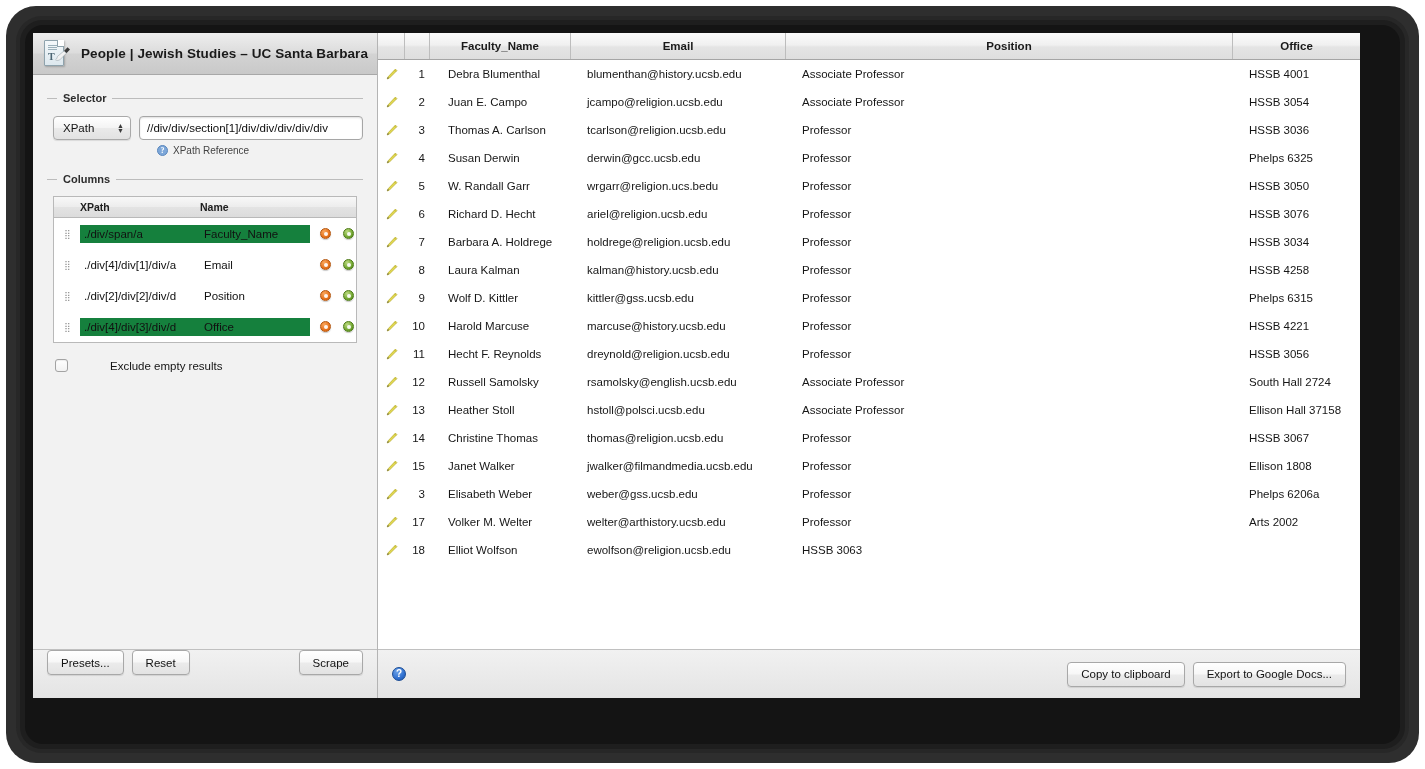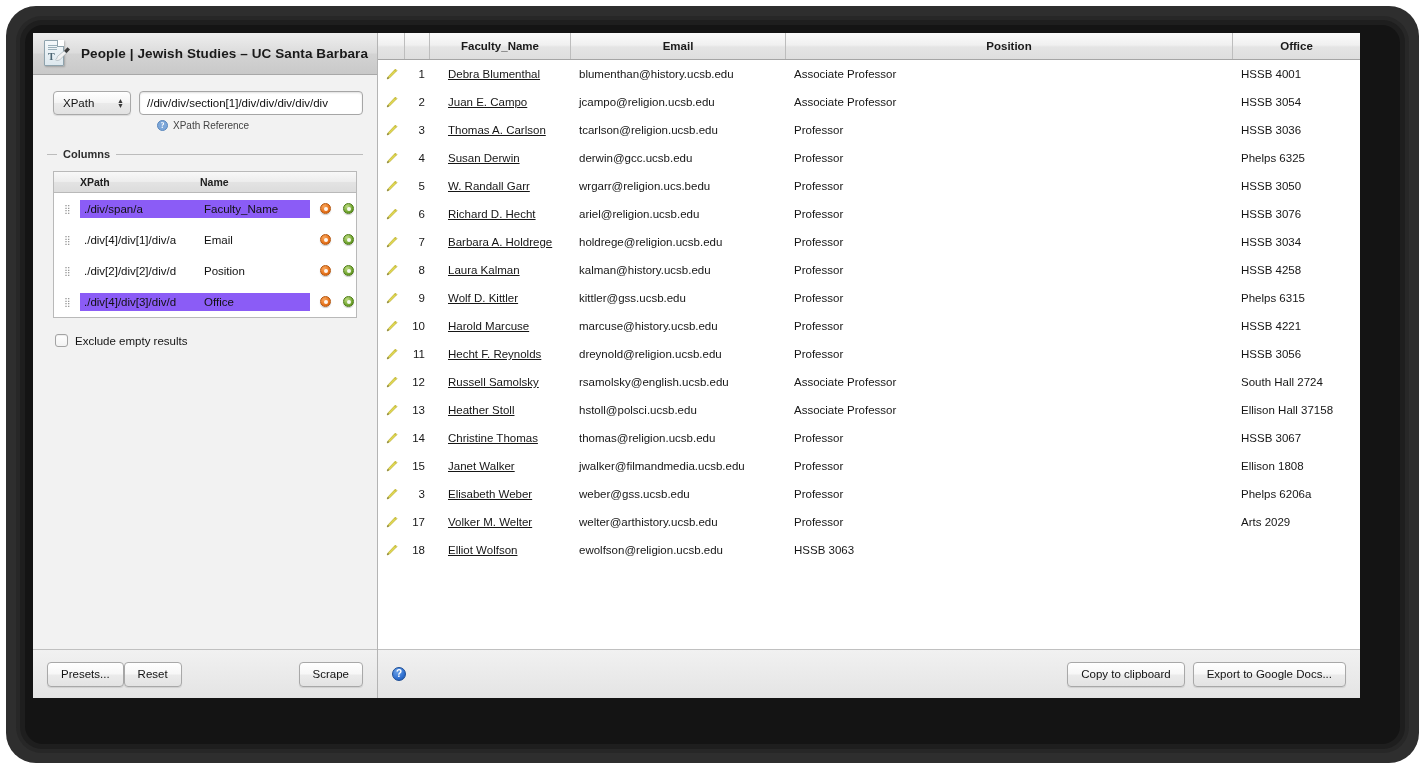--- a/index.html
+++ b/index.html
@@ -279,21 +279,21 @@
     overflow: hidden;
   }
   .cell-name {
     width: 110px;
     flex: 0 0 auto;
     padding: 3px 4px;
     white-space: nowrap;
     overflow: hidden;
   }
   .col-row.selected .cell-xpath,
-  .col-row.selected .cell-name { background: #8b5cf6; }
+  .col-row.selected .cell-name { background: #15803d; }
   .row-actions {
     flex: 1 1 auto;
     display: flex;
     align-items: center;
     gap: 12px;
     padding-left: 10px;
   }
   .btn-circle {
     width: 11px; height: 11px;
     border-radius: 50%;
@@ -329,31 +329,32 @@
   }
   .checkbox {
     width: 13px; height: 13px;
     background: linear-gradient(to bottom, #ffffff, #f2f2f2);
     border: 1px solid #a3a3a3;
     border-radius: 3px;
     box-shadow: inset 0 1px 1px rgba(0,0,0,0.07);
     flex: 0 0 auto;
     cursor: pointer;
   }
-  #exclude-label { font-size: 11.5px; color: #141414; }
+  #exclude-label { font-size: 11.5px; color: #141414; margin-left: 35px; }
 
   
   #left-footer {
     height: 49px;
     flex: 0 0 auto;
     background: linear-gradient(to bottom, #f1f1f1, #e4e4e4);
     border-top: 1px solid #c0c0c0;
     display: flex;
-    align-items: center;
+    align-items: flex-start;
     padding: 0 14px;
+    gap: 8px;
   }
   .btn {
     height: 25px;
     padding: 0 13px;
     background: linear-gradient(to bottom, #ffffff 0%, #f7f7f7 48%, #ebebeb 52%, #e3e3e3 100%);
     border: 1px solid #a8a8a8;
     border-radius: 4px;
     box-shadow: 0 1px 1px rgba(0,0,0,0.10);
     font-size: 11.5px;
     color: #121212;
@@ -409,22 +410,22 @@
   .res-row {
     display: flex;
     height: 28px;
     align-items: center;
     font-size: 11.5px;
     color: #161616;
   }
   .res-row > div { overflow: hidden; white-space: nowrap; }
   .res-row .c-pencil { display: flex; align-items: center; justify-content: center; }
   .res-row .c-index  { text-align: right; padding-right: 5px; }
-  .res-row .c-name   { padding-left: 18px; text-decoration: underline; }
-  .res-row .c-email  { padding-left: 8px; }
+  .res-row .c-name   { padding-left: 18px; }
+  .res-row .c-email  { padding-left: 8px; margin-left: 8px; }
   .res-row .c-pos    { padding-left: 8px; }
   .res-row .c-office { padding-left: 8px; }
 
   .pencil-icon { display: block; }
 
   #right-footer {
     height: 49px;
     flex: 0 0 auto;
     background: linear-gradient(to bottom, #f1f1f1, #e4e4e4);
     border-top: 1px solid #c0c0c0;
@@ -472,20 +473,25 @@
           <path d="M13.5 1.2 L16 3.6 L12.4 7.3 L10 4.9 Z" fill="#3a3a3a"></path>
           <path d="M10 4.9 L12.4 7.3 L6.5 13.1 C5 14.6 2.8 14.9 1.6 13.8 C2.9 12.9 3.1 11.5 3.6 10.3 Z" fill="#f2f2f2" stroke="#9aa6ac" stroke-width="0.6"></path>
         </svg>
       </div>
       <div id="title-text">People | Jewish Studies – UC Santa Barbara</div>
     </div>
 
     <div id="left-body">
 
       <div class="group">
+        <div class="group-head">
+          <div class="group-dash"></div>
+          <div class="group-title">Selector</div>
+          <div class="group-rule"></div>
+        </div>
 
         <div id="selector-row">
           <div id="selector-type">
             <span>XPath</span>
             <span class="stepper-arrows">
               <span>▲</span>
                 <span>▼</span>
             </span>
           </div>
           <div id="selector-input">
@@ -824,21 +830,21 @@
             <svg class="pencil-icon" width="13" height="13" viewBox="0 0 13 13">
               <path d="M10.4 1.1 L11.9 2.6 L4.2 10.3 L2.2 11.0 L2.9 9.0 Z" fill="#e3da4e" stroke="#b5a92c" stroke-width="0.7" stroke-linejoin="round"></path>
               <path d="M2.2 11.0 L2.9 9.0 L3.9 10.0 Z" fill="#555"></path>
               <path d="M9.5 2.0 L11.0 3.5" stroke="#b5a92c" stroke-width="0.7"></path>
             </svg>
           </div>
           <div class="c-index">17</div>
           <div class="c-name">Volker M. Welter</div>
           <div class="c-email">welter@arthistory.ucsb.edu</div>
           <div class="c-pos">Professor</div>
-          <div class="c-office">Arts 2029</div>
+          <div class="c-office">Arts 2002</div>
         </div>
         <div class="res-row">
           <div class="c-pencil">
             <svg class="pencil-icon" width="13" height="13" viewBox="0 0 13 13">
               <path d="M10.4 1.1 L11.9 2.6 L4.2 10.3 L2.2 11.0 L2.9 9.0 Z" fill="#e3da4e" stroke="#b5a92c" stroke-width="0.7" stroke-linejoin="round"></path>
               <path d="M2.2 11.0 L2.9 9.0 L3.9 10.0 Z" fill="#555"></path>
               <path d="M9.5 2.0 L11.0 3.5" stroke="#b5a92c" stroke-width="0.7"></path>
             </svg>
           </div>
           <div class="c-index">18</div>

